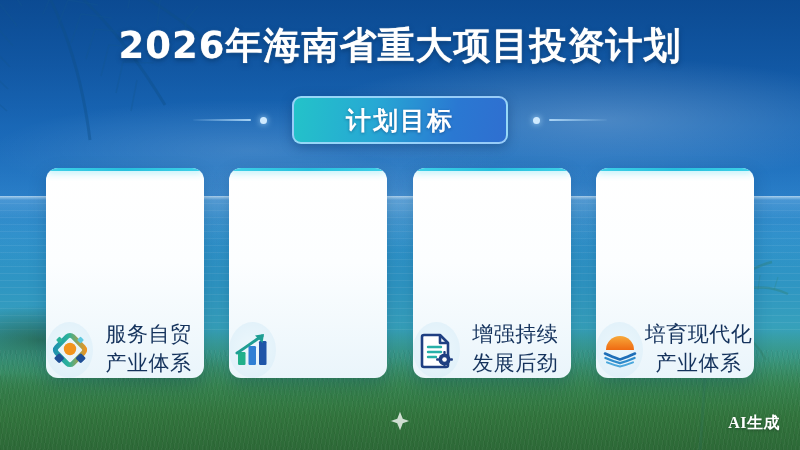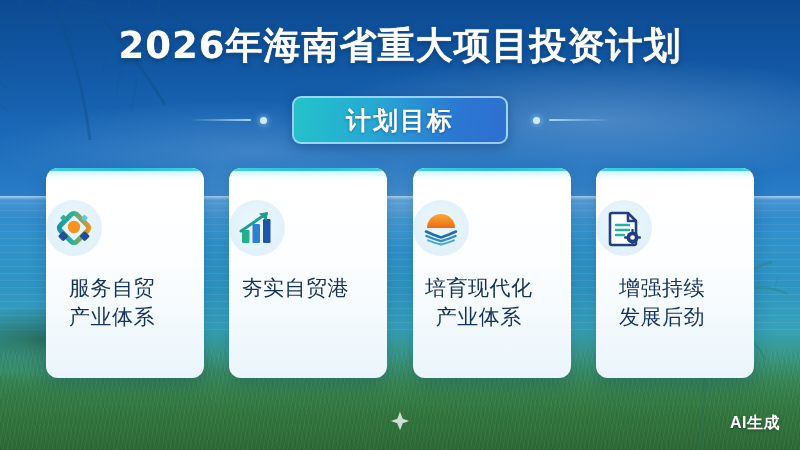--- a/index.html
+++ b/index.html
@@ -158,22 +158,22 @@
   }
   .card {
     position: relative;
     width: 158px;
     height: 210px;
     border-radius: 12px;
     background: linear-gradient(180deg, #ffffff 0%, #fcfeff 45%, #eaf5fb 100%);
     box-shadow: 0 6px 18px rgba(6,45,85,0.22);
     overflow: hidden;
     display: flex;
-    flex-direction: column;
-    align-items: flex-start;
+    flex-direction: row;
+    align-items: flex-end;
   }
   .card::before {
     content: "";
     position: absolute;
     left: 0; right: 0; top: 0;
     height: 3px;
     background: linear-gradient(90deg, #3fd0e8, #27c0dd 50%, #3fd0e8);
     box-shadow: 0 0 8px rgba(70,215,240,0.9);
   }
   .card-icon-wrap {
@@ -206,21 +206,21 @@
   }
   .watermark {
     position: absolute;
     right: 20px;
     bottom: 16px;
     color: #ffffff;
     font-size: 16px;
     font-weight: bold;
     letter-spacing: 0.5px;
     text-shadow: 0 1px 3px rgba(0,0,0,0.35);
-    font-family: Liberation Sans, sans-serif;
+    font-family: Liberation Serif, serif;
   }
 </style>
 </head>
 <body>
 
 <div id="poster">
 
   <div class="bg-layer bg-sky-top"></div>
   <div class="bg-layer bg-haze"></div>
   <div class="bg-layer bg-ocean"></div>
@@ -316,21 +316,48 @@
       <div class="card-icon-wrap">
         <svg width="42" height="42" viewBox="0 0 42 42">
           <rect x="6" y="23" width="7.5" height="13" rx="1.2" fill="#21b08a"></rect>
           <rect x="16.5" y="17" width="7.5" height="19" rx="1.2" fill="#2f7fd4"></rect>
           <rect x="27" y="12" width="7.5" height="24" rx="1.2" fill="#1f55a8"></rect>
           <path d="M5 24 C13 19 19 14 30 7" fill="none" stroke="#1e9e93" stroke-width="3" stroke-linecap="round"></path>
           <path d="M23 6.5 L32 5 L30.5 14 Z" fill="#1e9e93"></path>
         </svg>
       </div>
       <div class="card-label">
-        <div>夯实自贸港</div>
+      </div>
+    </div>
+
+    <div class="card">
+      <div class="card-icon-wrap">
+        <svg width="42" height="42" viewBox="0 0 42 42">
+          <path d="M9 6 h16 l8 8 v22 a2 2 0 0 1 -2 2 h-22 a2 2 0 0 1 -2 -2 v-28 a2 2 0 0 1 2 -2 z" fill="#ffffff" stroke="#1f3f82" stroke-width="2.6" stroke-linejoin="round"></path>
+          <path d="M25 6 v8 h8" fill="none" stroke="#1f3f82" stroke-width="2.6" stroke-linejoin="round"></path>
+          <g stroke="#27b0a8" stroke-width="2.4" stroke-linecap="round">
+            <path d="M13 18 h13"></path>
+            <path d="M13 23 h13"></path>
+            <path d="M13 28 h8"></path>
+          </g>
+          <g transform="translate(29.5,30.5)">
+            <circle r="6" fill="#1f3f82"></circle>
+            <circle r="2.3" fill="#ffffff"></circle>
+            <g fill="#1f3f82">
+              <rect x="-1.2" y="-8.4" width="2.4" height="3" rx="0.8"></rect>
+              <rect x="-1.2" y="5.4" width="2.4" height="3" rx="0.8"></rect>
+              <rect x="-8.4" y="-1.2" width="3" height="2.4" rx="0.8"></rect>
+              <rect x="5.4" y="-1.2" width="3" height="2.4" rx="0.8"></rect>
+            </g>
+          </g>
+        </svg>
+      </div>
+      <div class="card-label">
+        <div>增强持续</div>
+        <div>发展后劲</div>
       </div>
     </div>
 
     <div class="card">
       <div class="card-icon-wrap">
         <svg width="42" height="42" viewBox="0 0 42 42">
           <defs>
             <linearGradient id="g3a" x1="0" y1="0" x2="0" y2="1">
               <stop offset="0%" stop-color="#f7a93a"></stop>
               <stop offset="100%" stop-color="#ef6a12"></stop>
@@ -347,48 +374,20 @@
             <path d="M8 33.4 C13.5 35.6 17 36.6 21 37.4 C25 36.6 28.5 35.6 34 33.4"></path>
           </g>
         </svg>
       </div>
       <div class="card-label">
         <div>培育现代化</div>
         <div>产业体系</div>
       </div>
     </div>
 
-    <div class="card">
-      <div class="card-icon-wrap">
-        <svg width="42" height="42" viewBox="0 0 42 42">
-          <path d="M9 6 h16 l8 8 v22 a2 2 0 0 1 -2 2 h-22 a2 2 0 0 1 -2 -2 v-28 a2 2 0 0 1 2 -2 z" fill="#ffffff" stroke="#1f3f82" stroke-width="2.6" stroke-linejoin="round"></path>
-          <path d="M25 6 v8 h8" fill="none" stroke="#1f3f82" stroke-width="2.6" stroke-linejoin="round"></path>
-          <g stroke="#27b0a8" stroke-width="2.4" stroke-linecap="round">
-            <path d="M13 18 h13"></path>
-            <path d="M13 23 h13"></path>
-            <path d="M13 28 h8"></path>
-          </g>
-          <g transform="translate(29.5,30.5)">
-            <circle r="6" fill="#1f3f82"></circle>
-            <circle r="2.3" fill="#ffffff"></circle>
-            <g fill="#1f3f82">
-              <rect x="-1.2" y="-8.4" width="2.4" height="3" rx="0.8"></rect>
-              <rect x="-1.2" y="5.4" width="2.4" height="3" rx="0.8"></rect>
-              <rect x="-8.4" y="-1.2" width="3" height="2.4" rx="0.8"></rect>
-              <rect x="5.4" y="-1.2" width="3" height="2.4" rx="0.8"></rect>
-            </g>
-          </g>
-        </svg>
-      </div>
-      <div class="card-label">
-        <div>增强持续</div>
-        <div>发展后劲</div>
-      </div>
-    </div>
-
   </div>
 
   <svg class="sparkle" viewBox="0 0 24 24">
     <path d="M12 2 L15 9.5 L22 12 L15 14.5 L12 22 L9 14.5 L2 12 L9 9.5 Z" fill="#ffffff" fill-opacity="0.9"></path>
   </svg>
   <div class="watermark">AI生成</div>
 
 </div>
 
 </body></html>

